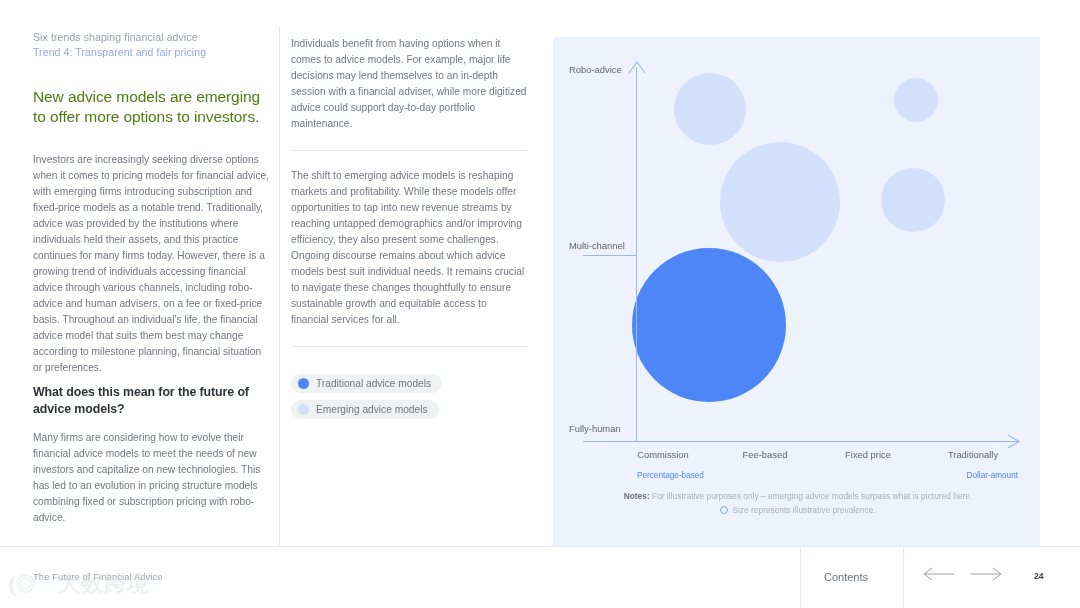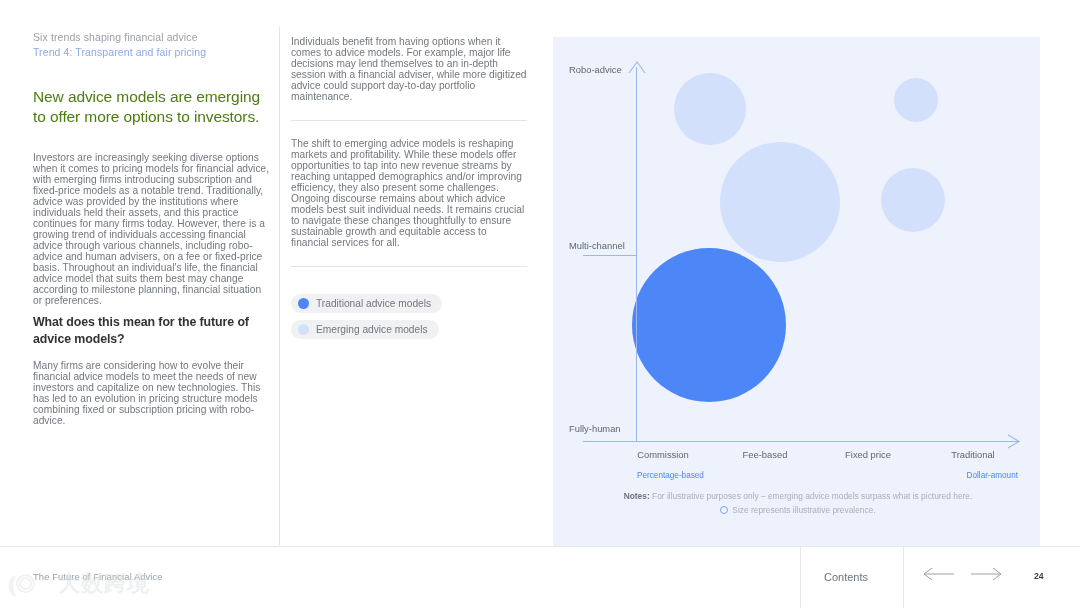--- a/index.html
+++ b/index.html
@@ -45,21 +45,21 @@
   .headline {
     margin-top: 27px;
     font-size: 15.5px;
     line-height: 20px;
     color: #4d7c0f;
     font-weight: 400;
     letter-spacing: -0.1px;
   }
   .body-text {
     font-size: 10.2px;
-    line-height: 11px;
+    line-height: 16px;
     color: #72777e;
     letter-spacing: 0.02px;
   }
   .col1 .p1 { margin-top: 25px; }
   .subhead {
     margin-top: 8px;
     font-size: 12.4px;
     line-height: 16.5px;
     font-weight: 700;
     color: #2f3336;
@@ -358,21 +358,21 @@
         <polyline points="3,2 14,8.5 3,15" stroke="#9ab8ef" stroke-width="1.1" fill="none"></polyline>
       </svg>
 
       <div class="axis-label lab-robo">Robo-advice</div>
       <div class="axis-label lab-multi">Multi-channel</div>
       <div class="axis-label lab-fully">Fully-human</div>
 
       <div class="xtick" style="left:110px;">Commission</div>
       <div class="xtick" style="left:212px;">Fee-based</div>
       <div class="xtick" style="left:315px;">Fixed price</div>
-      <div class="xtick" style="left:420px;">Traditional</div>
+      <div class="xtick" style="left:420px;">Traditionally</div>
 
       <div class="xsub xsub-left">Percentage-based</div>
       <div class="xsub xsub-right">Dollar-amount</div>
 
       <div class="notes">
         <div class="notes-line">
           <b>Notes:</b>
           <span>For illustrative purposes only – emerging advice models surpass what is pictured here.</span>
         </div>
         <div class="notes-line">

